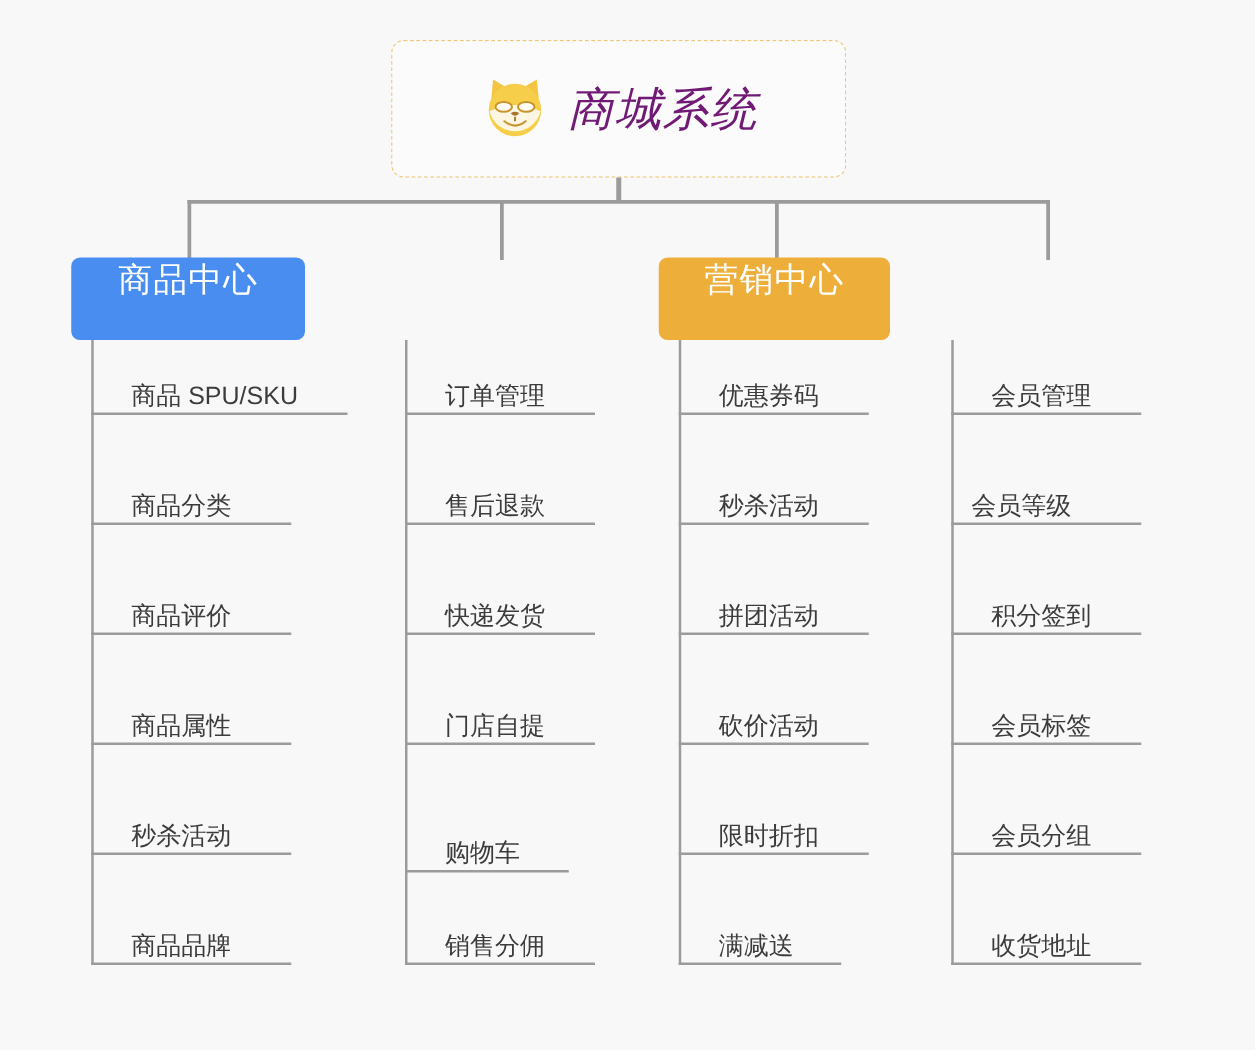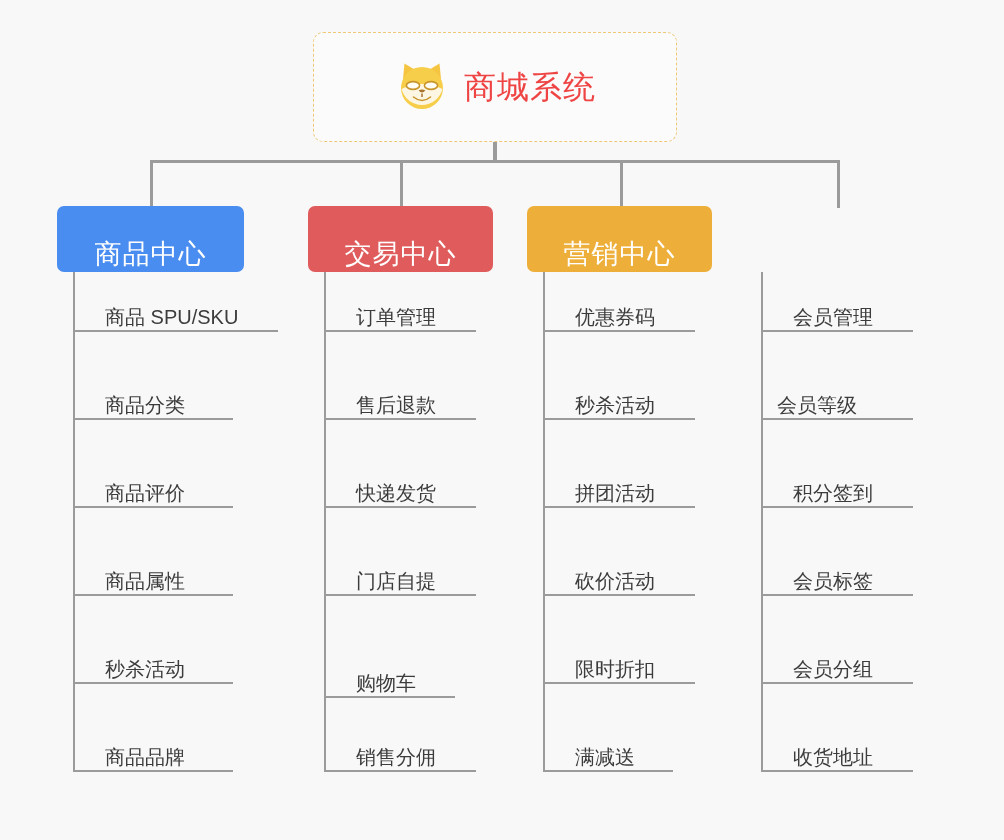--- a/index.html
+++ b/index.html
@@ -29,25 +29,26 @@
     box-sizing: border-box;
     background: #fbfbfb;
     border: 1px dashed #eec877;
     border-radius: 10px;
     display: flex;
     align-items: center;
     justify-content: center;
     gap: 14px;
   }
   .root-title {
-    color: #ef4444;
-    font-size: 32px;
+    color: #701a75;
+    font-size: 37px;
     line-height: 1;
     letter-spacing: 1px;
     white-space: nowrap;
+    font-style: italic;
   }
   .dog-icon {
     width: 56px;
     height: 56px;
     flex: 0 0 56px;
     display: block;
   }
 
   
   .conn {
@@ -58,21 +59,21 @@
   .conn-h { height: 3px; }
 
   
   .cat-box {
     position: absolute;
     top: 206px;
     height: 66px;
     box-sizing: border-box;
     border-radius: 7px;
     display: flex;
-    align-items: flex-end;
+    align-items: flex-start;
     justify-content: center;
     color: #ffffff;
     font-size: 27px;
     letter-spacing: 1px;
     white-space: nowrap;
   }
 
   
   .branch {
     position: absolute;
@@ -135,23 +136,20 @@
   <div class="conn conn-v" style="left:493px; top:142px; width:4px; height:20px;"></div>
   <div class="conn conn-h" style="left:150px; top:160px; width:690px;"></div>
   <div class="conn conn-v" style="left:150px; top:160px; height:48px;"></div>
   <div class="conn conn-v" style="left:400px; top:160px; height:48px;"></div>
   <div class="conn conn-v" style="left:620px; top:160px; height:48px;"></div>
   <div class="conn conn-v" style="left:837px; top:160px; height:48px;"></div>
 
   <div class="cat-box" style="left: 57px; width: 187px; background: rgb(74, 141, 240);">
     <span>商品中心</span>
   </div>
-  <div class="cat-box" style="left: 308px; width: 185px; background: rgb(224, 92, 92);">
-    <span>交易中心</span>
-  </div>
   <div class="cat-box" style="left: 527px; width: 185px; background: rgb(238, 175, 58);">
     <span>营销中心</span>
   </div>
 
   <div class="branch" style="left:73px;">
       <div class="spine" style="height: 500px;"></div>
       <div class="leaf" style="top: 22px; width: 205px;">
         <span class="leaf-label">商品 SPU/SKU</span>
       </div>
       <div class="leaf" style="top: 110px; width: 160px;">

